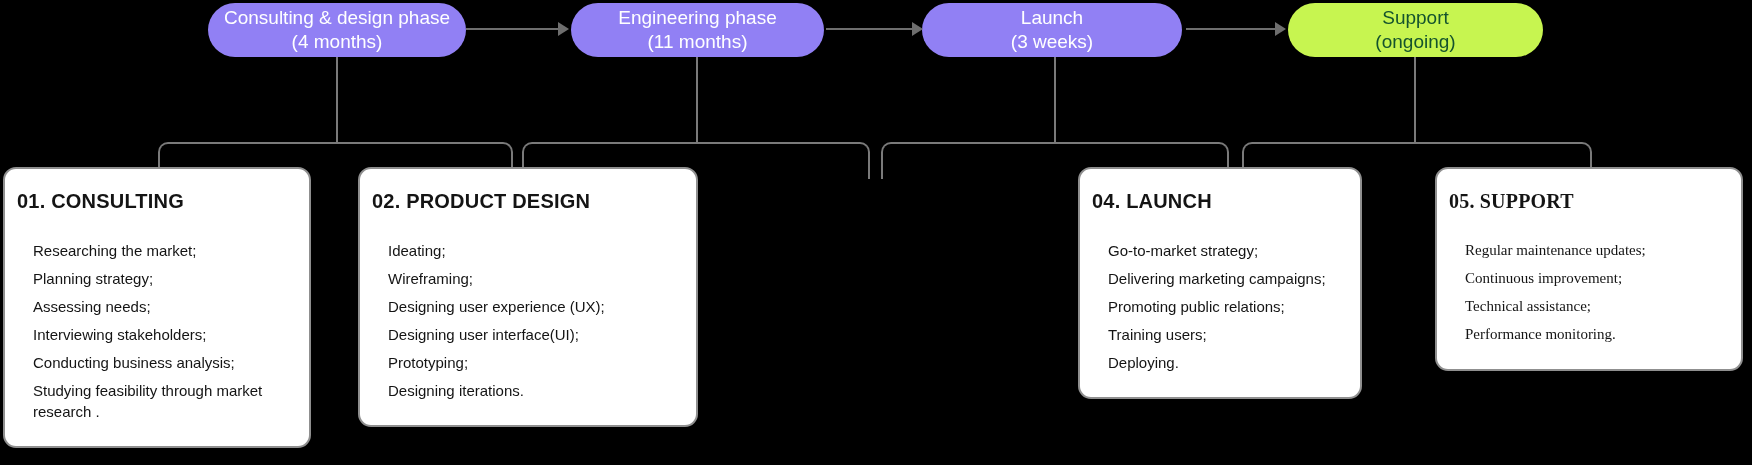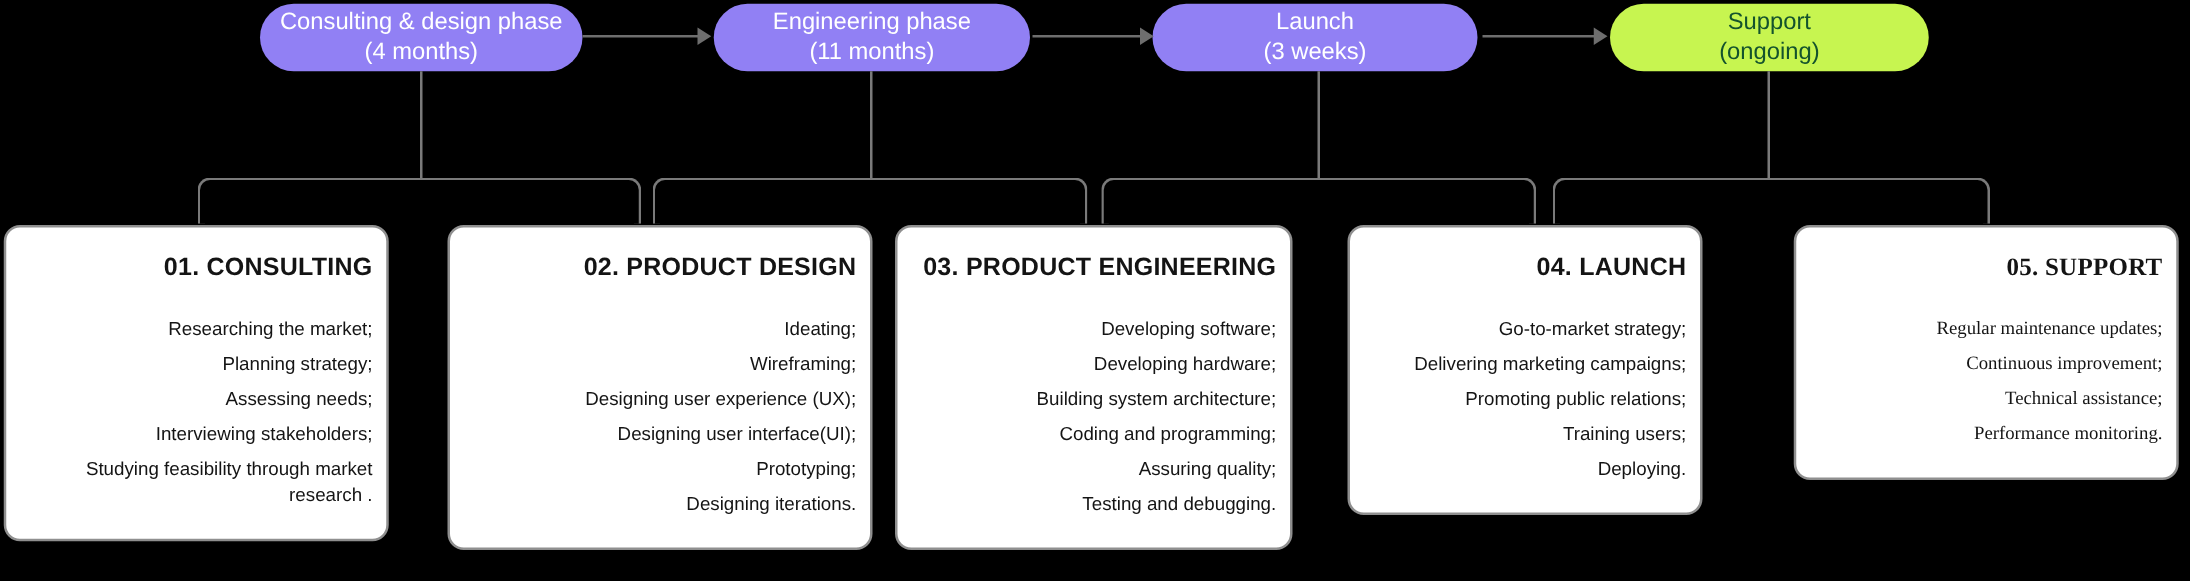--- a/index.html
+++ b/index.html
@@ -36,28 +36,27 @@
   }
   .bracket{
     position:absolute;top:142px;height:37px;
     border:2px solid #7a7a7a;border-bottom:none;
     border-radius:10px 10px 0 0;
     box-sizing:border-box;
     background:transparent;
   }
   
   .card{
-    position:absolute;top:180px;
+    position:absolute;top:167px;
     background:#FFFFFF;
     border:2px solid #8f8f8f;
     border-radius:13px;
     box-sizing:border-box;
     padding:20px 11px 24px 12px;
     color:#141414;
-    text-align:right;
   }
   .card-title{
     font-size:20px;font-weight:600;line-height:24px;
     margin:0 0 27px 0;letter-spacing:.2px;
   }
   .card-item{
     font-size:15px;line-height:21px;font-weight:400;
     margin:0 0 7px 16px;
   }
   .card-item:last-child{margin-bottom:0;}
@@ -103,42 +102,34 @@
   <div class="bracket" style="left:522px;width:348px;"></div>
   <div class="bracket" style="left:881px;width:348px;"></div>
   <div class="bracket" style="left:1242px;width:350px;"></div>
 
   <div class="card" style="left:3px;width:308px;">
     <h3 class="card-title">01. CONSULTING</h3>
     <p class="card-item">Researching the market;</p>
     <p class="card-item">Planning strategy;</p>
     <p class="card-item">Assessing needs;</p>
     <p class="card-item">Interviewing stakeholders;</p>
+    <p class="card-item">Conducting business analysis;</p>
     <p class="card-item">Studying feasibility through market research .</p>
   </div>
 
   <div class="card" style="left:358px;width:340px;">
     <h3 class="card-title">02. PRODUCT DESIGN</h3>
     <p class="card-item">Ideating;</p>
     <p class="card-item">Wireframing;</p>
     <p class="card-item">Designing user experience (UX);</p>
     <p class="card-item">Designing user interface(UI);</p>
     <p class="card-item">Prototyping;</p>
     <p class="card-item">Designing iterations.</p>
   </div>
 
-  <div class="card" style="left:716px;width:318px;">
-    <h3 class="card-title">03. PRODUCT ENGINEERING</h3>
-    <p class="card-item">Developing software;</p>
-    <p class="card-item">Developing hardware;</p>
-    <p class="card-item">Building system architecture;</p>
-    <p class="card-item">Coding and programming;</p>
-    <p class="card-item">Assuring quality;</p>
-    <p class="card-item">Testing and debugging.</p>
-  </div>
 
   <div class="card" style="left:1078px;width:284px;">
     <h3 class="card-title">04. LAUNCH</h3>
     <p class="card-item">Go-to-market strategy;</p>
     <p class="card-item">Delivering marketing campaigns;</p>
     <p class="card-item">Promoting public relations;</p>
     <p class="card-item">Training users;</p>
     <p class="card-item">Deploying.</p>
   </div>
 

